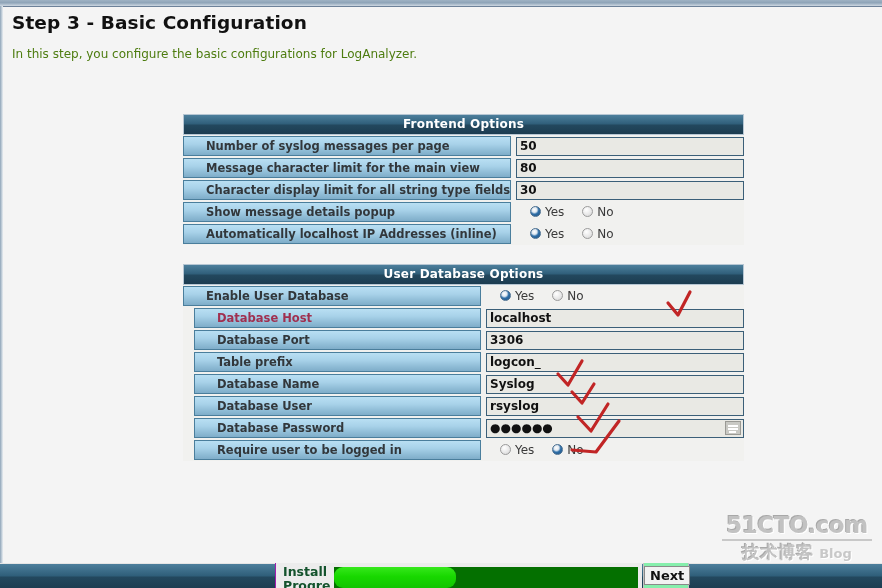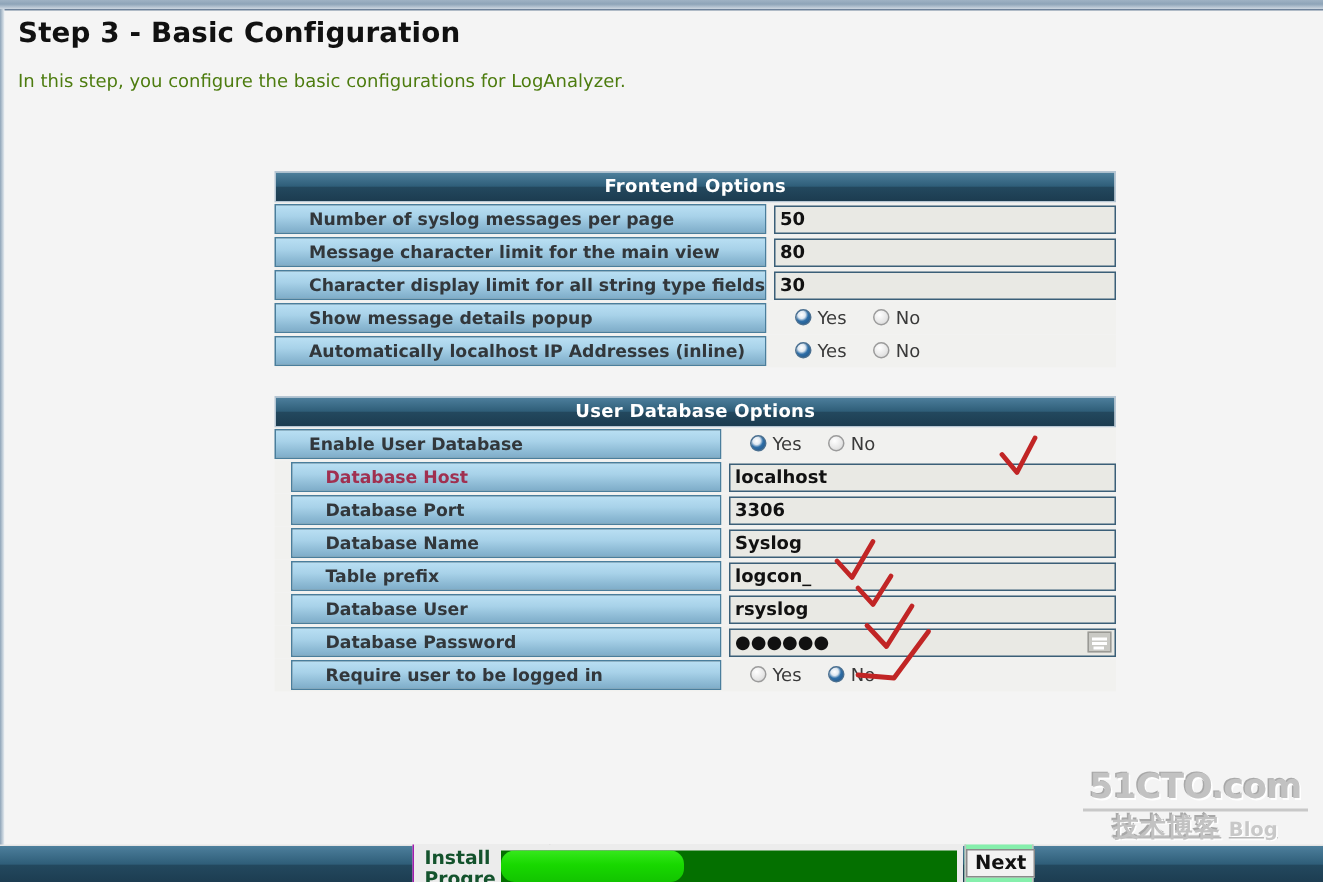--- a/index.html
+++ b/index.html
@@ -232,21 +232,20 @@
     letter-spacing: -0.5px;
     line-height: 25px;
     color: #c2c2c2;
     text-shadow: 1px 1px 0 #ffffff, -1px -1px 0 #a8a8a8;
     border-bottom: 2px solid #c8c8c8;
     padding-bottom: 1px;
   }
   .wm-sub {
     margin-top: 2px;
     line-height: 18px;
-    text-decoration: underline;
   }
   .wm-cn {
     font-size: 17px;
     font-weight: bold;
     color: #c2c2c2;
     text-shadow: 1px 1px 0 #ffffff, -1px -1px 0 #a8a8a8;
     letter-spacing: 1px;
   }
   .wm-en {
     font-size: 13px;
@@ -437,33 +436,33 @@
       <td class="lbl-cell indent">
         <span class="lbl-box">Database Port</span>
       </td>
       <td class="val-cell">
         <input class="txt-input" type="text" value="3306" style="">
       </td>
     </tr>
 
     <tr class="cfg-row">
       <td class="lbl-cell indent">
+        <span class="lbl-box">Table prefix</span>
+      </td>
+      <td class="val-cell">
+        <input class="txt-input" type="text" value="logcon_" style="">
+      </td>
+    </tr>
+
+    <tr class="cfg-row">
+      <td class="lbl-cell indent">
         <span class="lbl-box">Database Name</span>
       </td>
       <td class="val-cell">
         <input class="txt-input" type="text" value="Syslog" style="">
-      </td>
-    </tr>
-
-    <tr class="cfg-row">
-      <td class="lbl-cell indent">
-        <span class="lbl-box">Table prefix</span>
-      </td>
-      <td class="val-cell">
-        <input class="txt-input" type="text" value="logcon_" style="">
       </td>
     </tr>
 
     <tr class="cfg-row">
       <td class="lbl-cell indent">
         <span class="lbl-box">Database User</span>
       </td>
       <td class="val-cell">
         <input class="txt-input" type="text" value="rsyslog" style="">
       </td>

